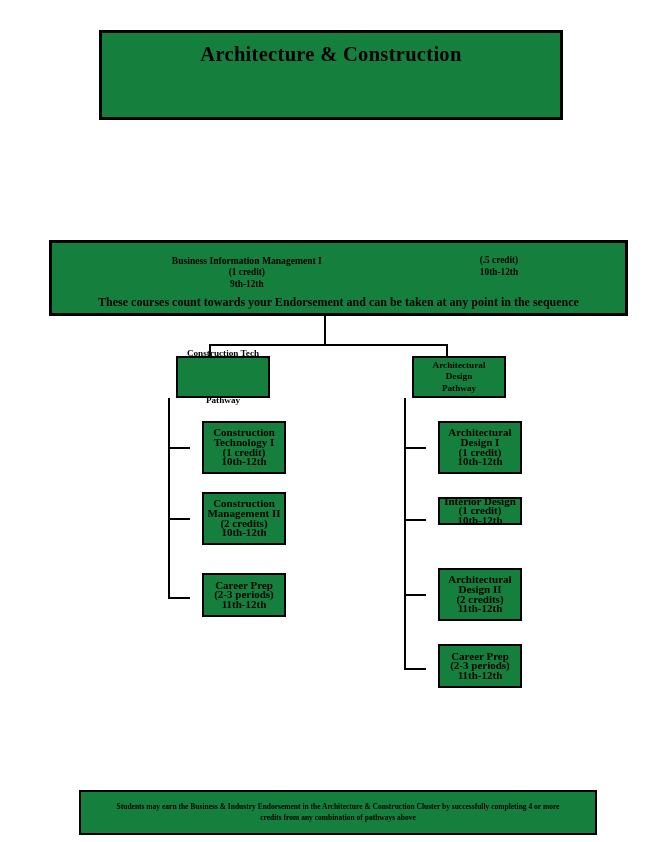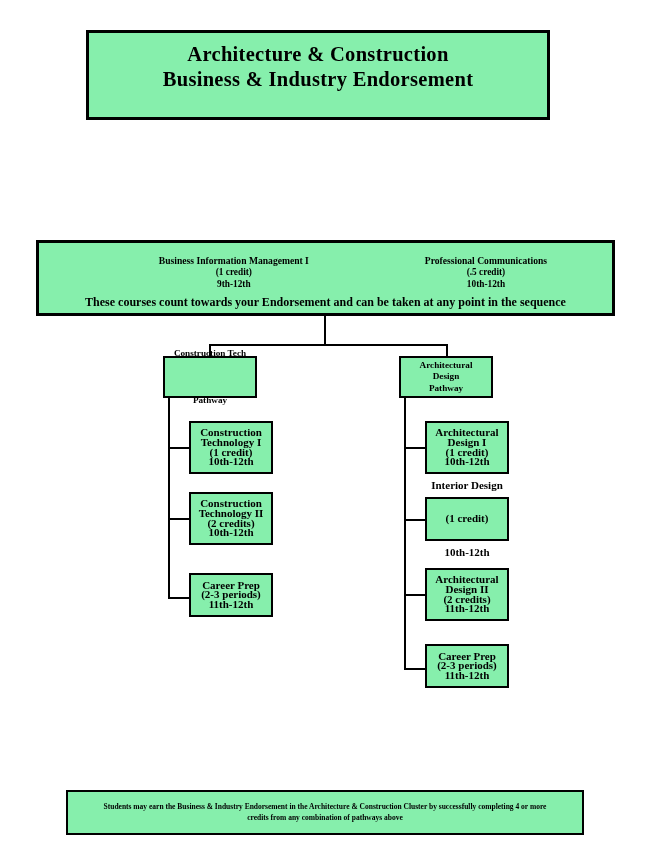--- a/index.html
+++ b/index.html
@@ -17,28 +17,29 @@
   }
 
   .page {
     position: absolute;
     inset: 0;
   }
 
   
   .box {
     position: absolute;
-    background: #86efac;
+    background: #15803d;
     border: 2px solid #000000;
     box-sizing: border-box;
     display: flex;
     flex-direction: column;
     align-items: center;
     justify-content: center;
     text-align: center;
+    margin-left: 13px;
   }
 
   
   #title-box {
     left: 86px;
     top: 30px;
     width: 464px;
     height: 90px;
     border-width: 3px;
     justify-content: flex-start;
@@ -145,34 +146,32 @@
     line-height: 10.2px;
   }
 </style>
 </head>
 <body>
 
 <div class="page">
 
   <div class="box" id="title-box">
     <div class="title-line">Architecture &amp; Construction</div>
-    <div class="title-line">Business &amp; Industry Endorsement</div>
   </div>
 
   <div class="box" id="foundation-box">
     <div id="foundation-courses">
 
       <div class="foundation-course">
         <div class="course-title">Business Information Management I</div>
         <div class="course-meta">(1 credit)</div>
         <div class="course-meta">9th-12th</div>
       </div>
 
       <div class="foundation-course">
-        <div class="course-title">Professional Communications</div>
         <div class="course-meta">(.5 credit)</div>
         <div class="course-meta">10th-12th</div>
       </div>
 
     </div>
     <div id="foundation-note">These courses count towards your Endorsement and can be taken at any point in the sequence</div>
   </div>
 
   <div class="line-v" style="left:324px; top:316px; height:29px;"></div>
   <div class="line-h thin-h" style="left:210px; top:344px; width:238px;"></div>
@@ -191,21 +190,21 @@
 
   <div class="box course-box" style="left:189px; top:421px; height:53px;">
     <div class="line">Construction</div>
     <div class="line">Technology I</div>
     <div class="line">(1 credit)</div>
     <div class="line">10th-12th</div>
   </div>
 
   <div class="box course-box" style="left:189px; top:492px; height:53px;">
     <div class="line">Construction</div>
-    <div class="line">Technology II</div>
+    <div class="line">Management II</div>
     <div class="line">(2 credits)</div>
     <div class="line">10th-12th</div>
   </div>
 
   <div class="box course-box" style="left:189px; top:573px; height:44px;">
     <div class="line">Career Prep</div>
     <div class="line">(2-3 periods)</div>
     <div class="line">11th-12th</div>
   </div>
 
@@ -221,21 +220,21 @@
   <div class="line-h thin-h" style="left:404px; top:594px; width:22px;"></div>
   <div class="line-h" style="left:404px; top:668px; width:22px;"></div>
 
   <div class="box course-box" style="left:425px; top:421px; height:53px;">
     <div class="line">Architectural</div>
     <div class="line">Design I</div>
     <div class="line">(1 credit)</div>
     <div class="line">10th-12th</div>
   </div>
 
-  <div class="box course-box" style="left:425px; top:497px; height:44px;gap:24px;">
+  <div class="box course-box" style="left:425px; top:497px; height:28px;">
     <div class="line">Interior Design</div>
     <div class="line">(1 credit)</div>
     <div class="line">10th-12th</div>
   </div>
 
   <div class="box course-box" style="left:425px; top:568px; height:53px;">
     <div class="line">Architectural</div>
     <div class="line">Design II</div>
     <div class="line">(2 credits)</div>
     <div class="line">11th-12th</div>

